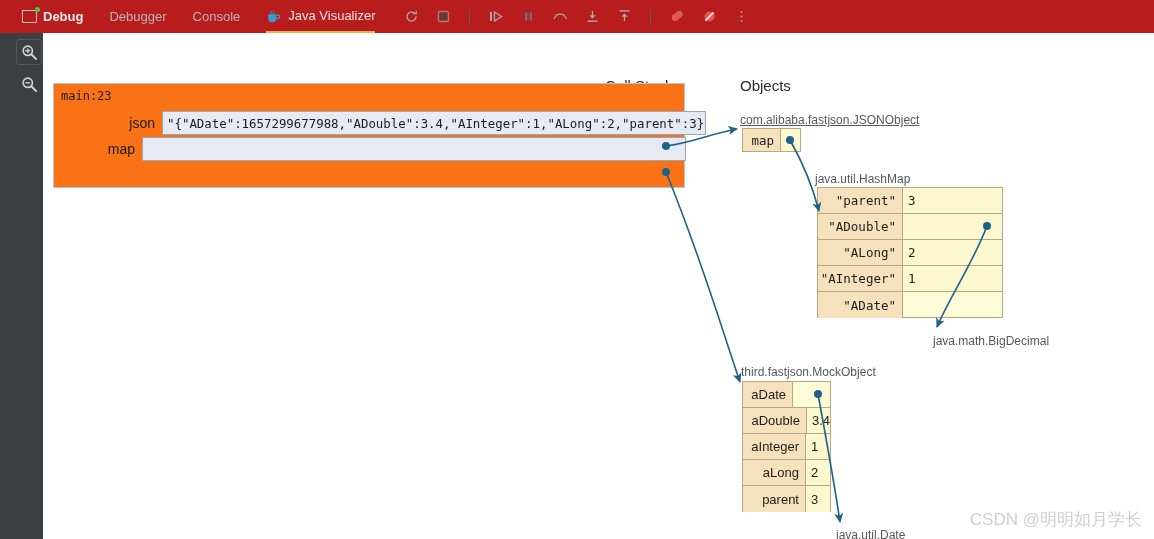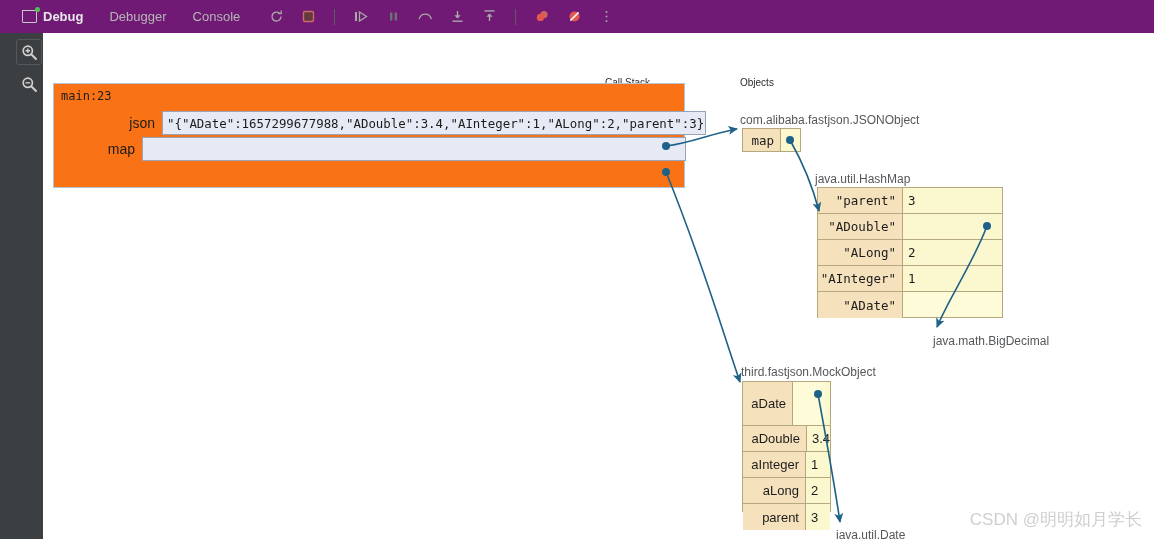--- a/index.html
+++ b/index.html
@@ -14,21 +14,21 @@
     overflow: hidden;
     font-family: "Liberation Sans", sans-serif;
     -webkit-font-smoothing: antialiased;
   }
 
   
   #toolbar {
     position: absolute;
     left: 0; top: 0;
     width: 1154px; height: 33px;
-    background: #701a75;
+    background: #b91c1c;
     display: flex;
     align-items: center;
     box-sizing: border-box;
   }
   .tb-title {
     display: flex;
     align-items: center;
     gap: 6px;
     margin-left: 22px;
     color: #e8e8e8;
@@ -122,21 +122,21 @@
 
   
   #canvas {
     position: absolute;
     left: 43px; top: 33px;
     width: 1111px; height: 506px;
     background: #ffffff;
   }
   .section-title {
     position: absolute;
-    font-size: 10px;
+    font-size: 15px;
     color: #2b2b2b;
     white-space: nowrap;
   }
 
   
   #frame {
     position: absolute;
     left: 10px; top: 50px;
     width: 632px; height: 105px;
     background: #f97316;
@@ -253,20 +253,31 @@
   </div>
 
   <div class="tb-tab">
     <span>Debugger</span>
   </div>
 
   <div class="tb-tab">
     <span>Console</span>
   </div>
 
+  <div class="tb-tab active">
+    <span class="icon-java-cup">
+      <svg width="16" height="14" viewBox="0 0 16 14">
+        <ellipse cx="6.5" cy="3.2" rx="2.1" ry="2" fill="#6b6b6b"></ellipse>
+        <ellipse cx="6.5" cy="3.2" rx="0.9" ry="0.85" fill="#3c3f41"></ellipse>
+        <path d="M2.2 5.2 h8.1 v4.1 a4.05 4.05 0 0 1 -8.1 0 z" fill="#3a9bd5"></path>
+        <path d="M10.5 6.1 h1.5 a1.7 1.7 0 0 1 0 3.4 h-1.5" fill="none" stroke="#3a9bd5" stroke-width="1.3"></path>
+      </svg>
+    </span>
+    <span>Java Visualizer</span>
+  </div>
 
   <div class="tb-icons">
     <div class="tb-btn">
       <svg width="15" height="15" viewBox="0 0 15 15">
         <path d="M12 7.5a4.5 4.5 0 1 1 -1.4 -3.2" fill="none" stroke="#a9a9a9" stroke-width="1.3"></path>
         <path d="M12.2 1.6 v3 h-3" fill="none" stroke="#a9a9a9" stroke-width="1.3"></path>
       </svg>
     </div>
     <div class="tb-btn">
       <svg width="15" height="15" viewBox="0 0 15 15">
@@ -359,21 +370,21 @@
       <div class="var-box">"{"ADate":1657299677988,"ADouble":3.4,"AInteger":1,"ALong":2,"parent":3}"</div>
     </div>
 
     <div class="var-row" style="top:52px;">
       <div class="var-name">map</div>
       <div class="var-box"></div>
     </div>
 
   </div>
 
-  <div class="obj-label" style="left:697px; top:80px;">com.alibaba.fastjson.JSONObject</div>
+  <div class="obj-label" style="left:697px; top:80px;text-decoration:underline;">com.alibaba.fastjson.JSONObject</div>
   <div class="obj-box" style="left:699px; top:95px; width:59px; height:24px;">
     <div class="obj-row mono" style="height:22px;">
       <div class="obj-key mono" style="width:38px;">map</div>
       <div class="obj-val mono"></div>
     </div>
   </div>
 
   <div class="obj-label" style="left:772px; top:139px;">java.util.HashMap</div>
   <div class="obj-box" style="left:774px; top:154px; width:186px; height:131px;">
     <div class="obj-row" style="height:26px;">
@@ -392,21 +403,21 @@
       <div class="obj-key mono" style="width:85px;">"AInteger"</div>
       <div class="obj-val mono">1</div>
     </div>
     <div class="obj-row" style="height:26px;">
       <div class="obj-key mono" style="width:85px;">"ADate"</div>
     </div>
   </div>
 
   <div class="obj-label" style="left:698px; top:332px;">third.fastjson.MockObject</div>
   <div class="obj-box" style="left:699px; top:348px; width:89px; height:131px;">
-    <div class="obj-row" style="height:44px;gap:32px;">
+    <div class="obj-row" style="height:26px;gap:32px;">
       <div class="obj-key sans" style="width:63px;">aDate</div>
       <div class="obj-val sans"></div>
     </div>
     <div class="obj-row" style="height:26px;">
       <div class="obj-key sans" style="width:75px;">aDouble</div>
       <div class="obj-val sans">3.4</div>
     </div>
     <div class="obj-row" style="height:26px;">
       <div class="obj-key sans" style="width:63px;">aInteger</div>
       <div class="obj-val sans">1</div>

